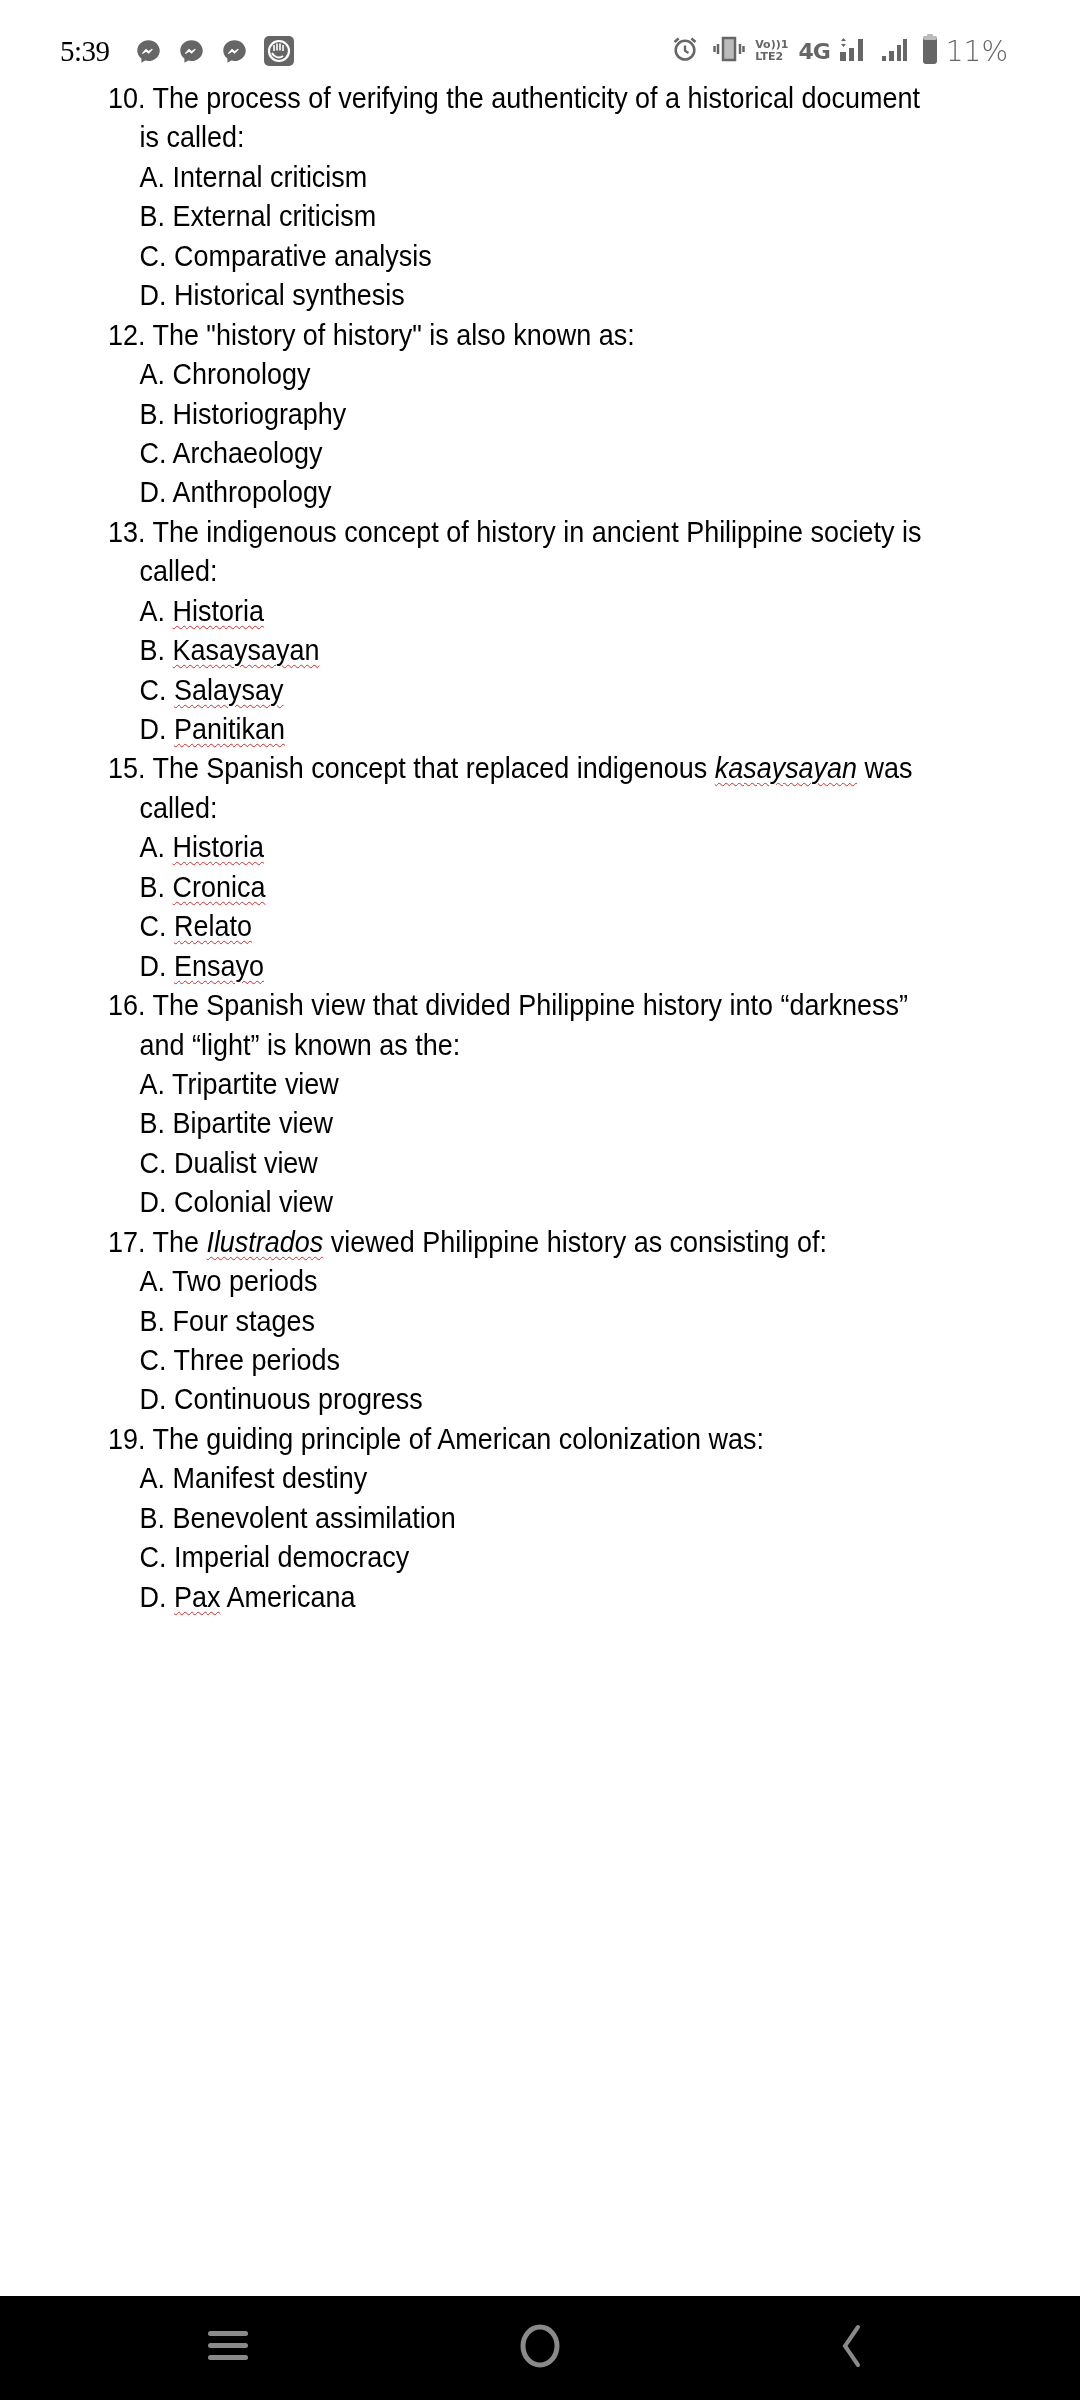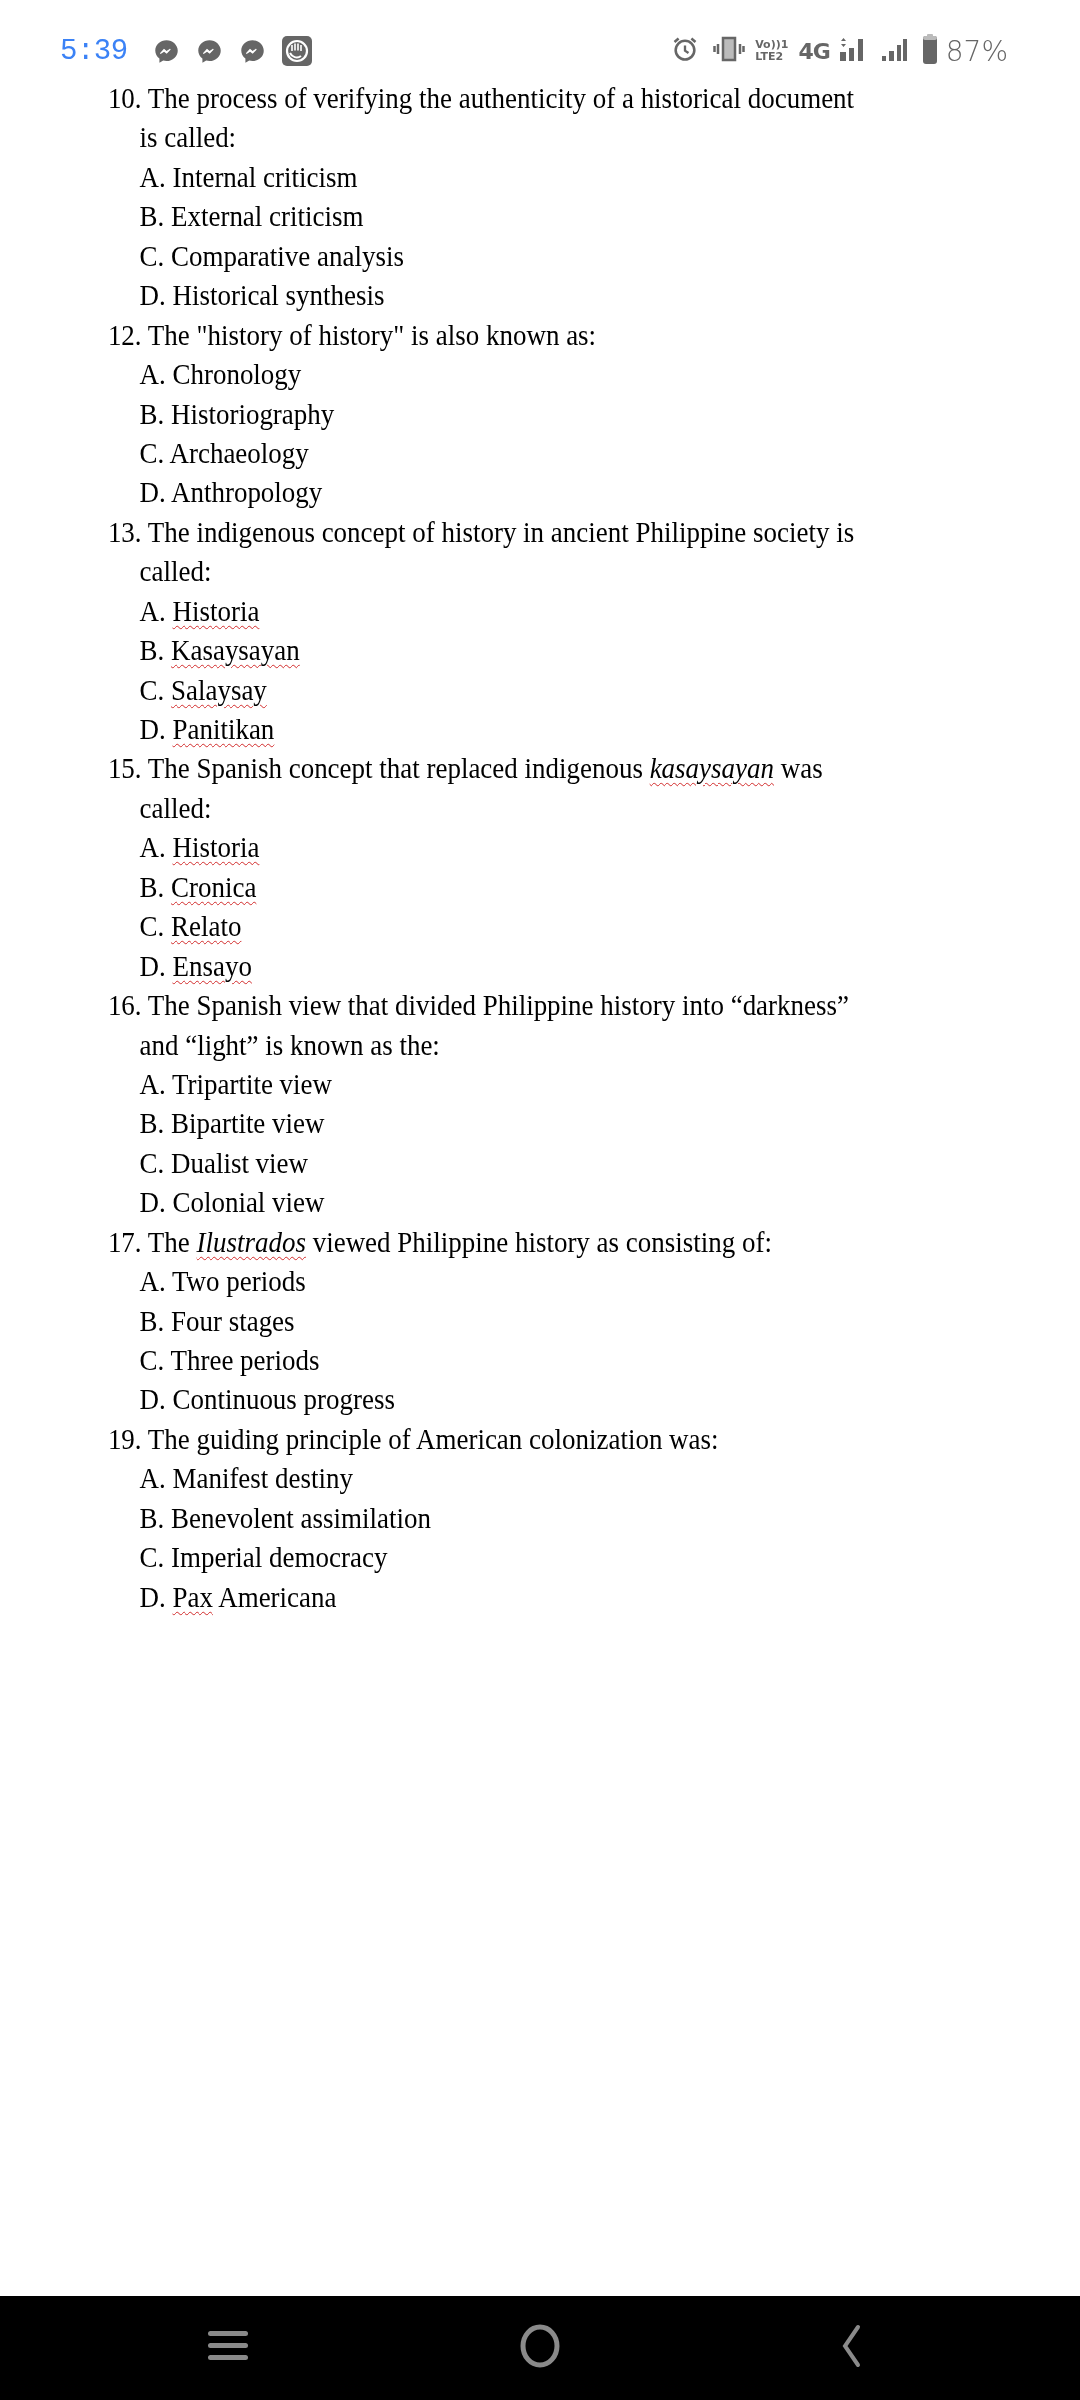--- a/index.html
+++ b/index.html
@@ -22,23 +22,23 @@
     }
     .status-left {
       position: absolute;
       left: 60px;
       top: 31px;
       display: flex;
       align-items: center;
       height: 40px;
     }
     .clock {
-      font-family: Liberation Mono, monospace;
+      font-family: Liberation Serif, serif;
       font-size: 29px;
-      color: #3b82f6;
+      color: #000000;
       font-weight: 300;
       letter-spacing: -0.5px;
       margin-right: 25px;
     }
     .notif-icon {
       width: 27px; height: 27px;
       margin-right: 16px;
       display: inline-block;
     }
     .status-right {
@@ -73,21 +73,21 @@
       font-weight: 300;
       margin-left: 8px;
     }
 
     
     .doc {
       position: absolute;
       left: 0;
       top: 79px;
       width: 1080px;
-      font-family: Liberation Serif, serif;
+      font-family: Liberation Sans, sans-serif;
       font-size: 29px;
       color: #000000;
     }
     .question { margin: 0; }
     .q-line {
       height: 39.45px;
       line-height: 39.45px;
       white-space: nowrap;
       transform: scaleX(0.93);
       transform-origin: left center;
@@ -191,21 +191,21 @@
           <rect x="23" y="4" width="4" height="22" fill="#666"></rect>
         </svg>
     </span>
     <span class="sr-item" style="margin-left:14px;">
       <svg width="16" height="32" viewBox="0 0 16 32">
           <rect x="5" y="1" width="6" height="3" rx="1" fill="#bbb"></rect>
           <rect x="1" y="3" width="14" height="28" rx="3" fill="#666"></rect>
           <rect x="1" y="3" width="14" height="4" rx="2" fill="#bbb"></rect>
         </svg>
     </span>
-    <span class="battery-pct">87%</span>
+    <span class="battery-pct">11%</span>
   </div>
 </div>
 
 <div class="doc">
 
   <div class="question">
     <div class="q-line q-first"><span>10.</span> <span>The process of verifying the authenticity of a historical document</span></div>
     <div class="q-line q-cont">is called:</div>
     <div class="q-line opt">A. Internal criticism</div>
     <div class="q-line opt">B. External criticism</div>

